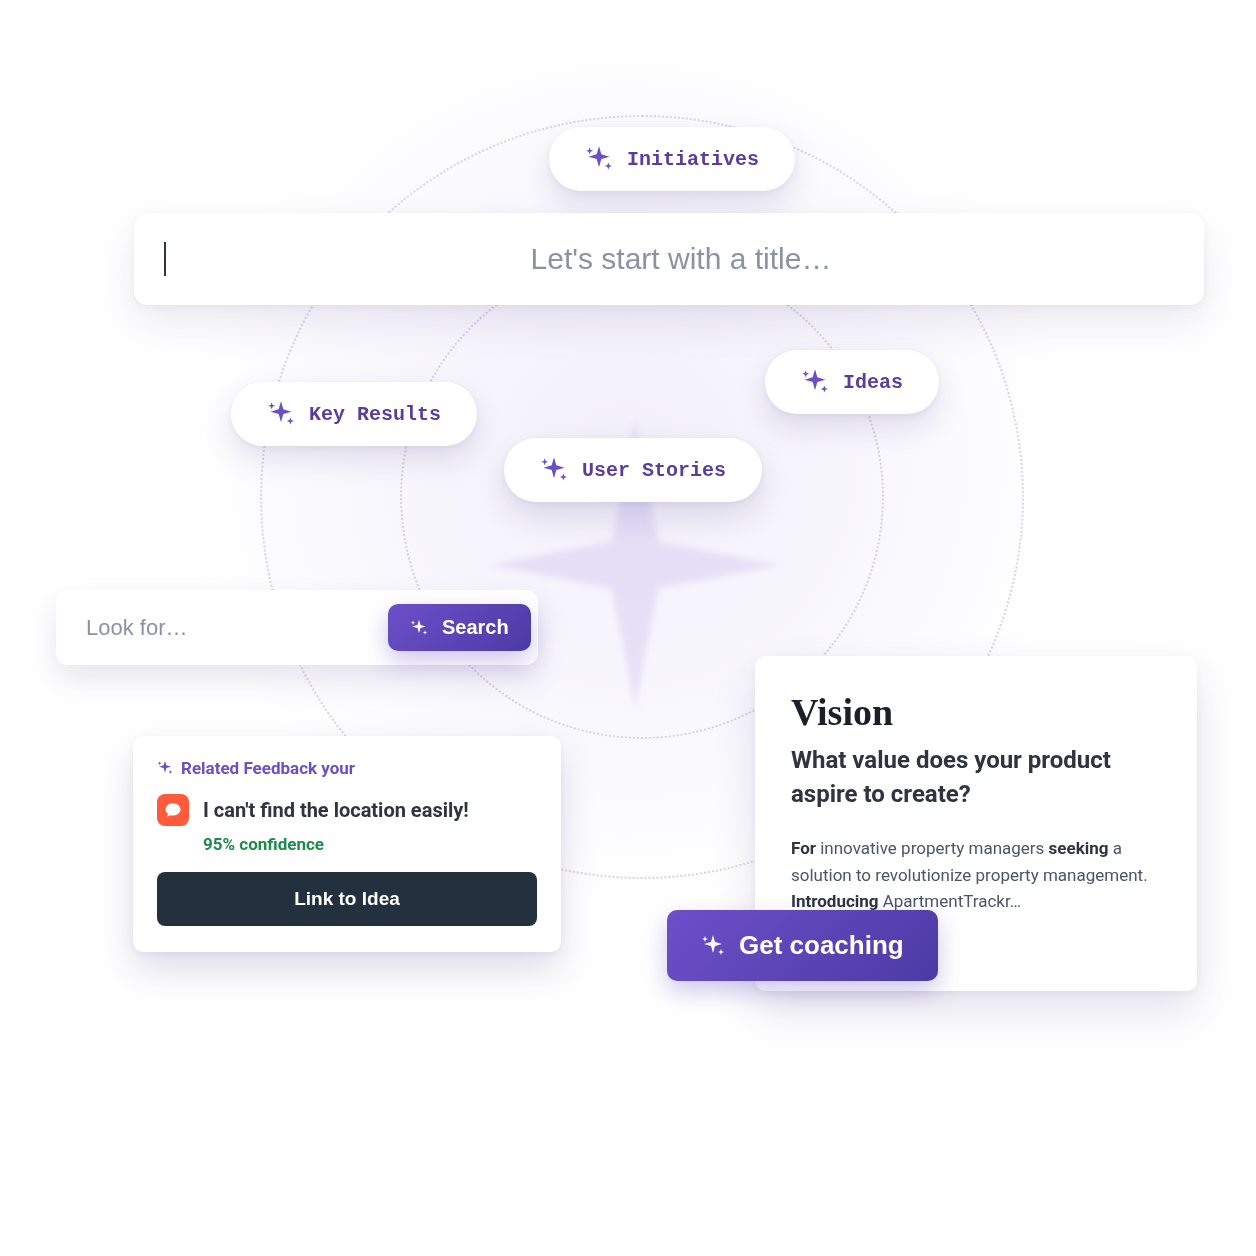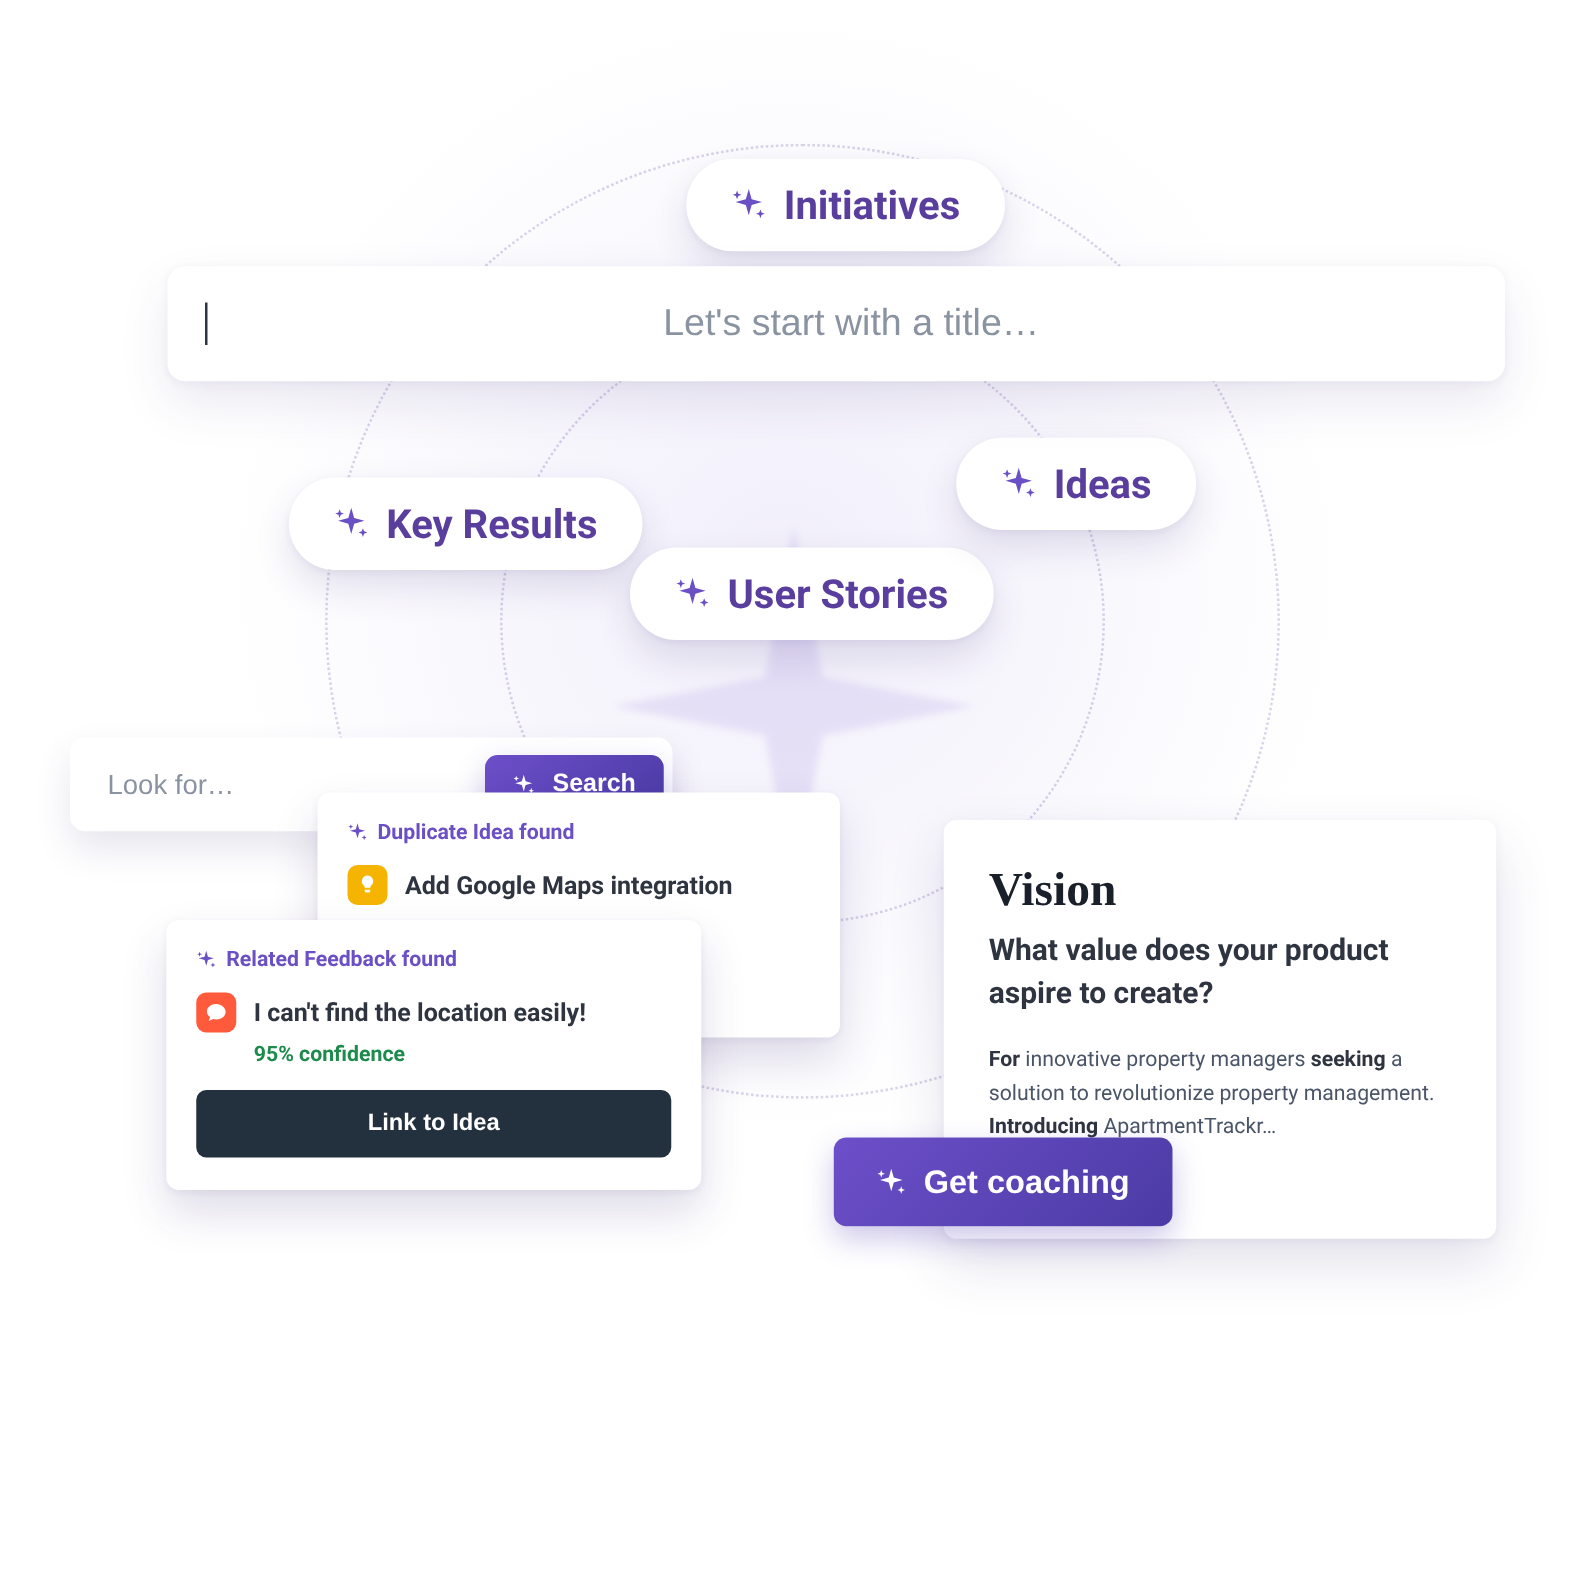--- a/index.html
+++ b/index.html
@@ -31,22 +31,23 @@
 
   .star-ghost{position:absolute;left:490px;top:420px;width:290px;height:290px;opacity:.25;filter:blur(3px);pointer-events:none;}
 
   .sparkle{display:inline-flex;vertical-align:middle;}
   .sparkle svg{width:100%;height:100%;}
 
   .chip{
     position:absolute;display:flex;align-items:center;gap:14px;
     background:var(--card-bg);border-radius:999px;
     box-shadow:0 14px 30px rgba(55,40,115,0.13),0 2px 6px rgba(55,40,115,0.06);
-    padding:18px 36px;font-weight:700;color:var(--purple-1);font-size:32px;
+    padding:18px 36px;font-weight:700;color:var(--purple-1);font-size:20px;
     white-space:nowrap;
+    font-family:Liberation Mono, monospace;
   }
   .chip .sparkle{width:28px;height:28px;}
 
   .title-bar{
     position:absolute;left:134px;top:213px;width:1010px;
     background:var(--card-bg);border-radius:14px;
     box-shadow:0 18px 40px rgba(55,40,115,0.10),0 2px 8px rgba(55,40,115,0.05);
     padding:28px 30px;display:flex;align-items:center;gap:20px;
   }
   .title-input{flex:1;border:none;font-size:30px;color:var(--text-light);outline:none;padding-left:6px;text-align:center;}
@@ -168,49 +169,29 @@
     <button class="btn-primary sm">
       <span class="sparkle">
           <svg viewBox="0 0 24 24">
             <path fill="#ffffff" d="M12 1l2 7 7 2-7 2-2 7-2-7-7-2 7-2zM4 2l.8 2.2L7 5l-2.2.8L4 8l-.8-2.2L1 5l2.2-.8zM20 15l.8 2.2L23 18l-2.2.8L20 21l-.8-2.2L17 18l2.2-.8z"></path>
           </svg>
         </span>
       <span>Search</span>
     </button>
   </div>
 
-  <div class="found-card" style="left:254px;top:634px;width:370px;">
-    <div class="found-header">
-      <span class="sparkle">
-          <svg viewBox="0 0 24 24">
-            <path fill="#6b4fc5" d="M12 1l2 7 7 2-7 2-2 7-2-7-7-2 7-2zM4 2l.8 2.2L7 5l-2.2.8L4 8l-.8-2.2L1 5l2.2-.8zM20 15l.8 2.2L23 18l-2.2.8L20 21l-.8-2.2L17 18l2.2-.8z"></path>
-          </svg>
-        </span>
-      <span>Duplicate Idea found</span>
-    </div>
-    <div class="found-row">
-      <span class="icon-tile y">
-        <svg width="18" height="18" viewBox="0 0 24 24">
-            <path fill="#fff" d="M12 2a6 6 0 0 0-4 10.5c.7.7 1 1.5 1 2.5h6c0-1 .3-1.8 1-2.5A6 6 0 0 0 12 2zM9 17h6v1a2 2 0 0 1-2 2h-2a2 2 0 0 1-2-2z"></path>
-          </svg>
-      </span>
-      <span>Add Google Maps integration</span>
-    </div>
-    <div style="height:40px;"></div>
-    <button class="btn-navy" style="visibility:hidden"></button>
-  </div>
 
   <div class="found-card" style="left:133px;top:736px;width:380px;">
     <div class="found-header">
       <span class="sparkle">
           <svg viewBox="0 0 24 24">
             <path fill="#6b4fc5" d="M12 1l2 7 7 2-7 2-2 7-2-7-7-2 7-2zM4 2l.8 2.2L7 5l-2.2.8L4 8l-.8-2.2L1 5l2.2-.8zM20 15l.8 2.2L23 18l-2.2.8L20 21l-.8-2.2L17 18l2.2-.8z"></path>
           </svg>
         </span>
-      <span>Related Feedback found</span>
+      <span>Related Feedback your</span>
     </div>
     <div class="found-row">
       <span class="icon-tile r">
         <svg width="18" height="18" viewBox="0 0 24 24">
             <path fill="#fff" d="M12 3C6.5 3 2 6.6 2 11c0 2.4 1.3 4.5 3.4 5.9L4 21l4.7-2c1 .3 2.1.4 3.3.4 5.5 0 10-3.6 10-8S17.5 3 12 3z"></path>
           </svg>
       </span>
       <span>I can't find the location easily!</span>
     </div>
     <div class="confidence">95% confidence</div>

